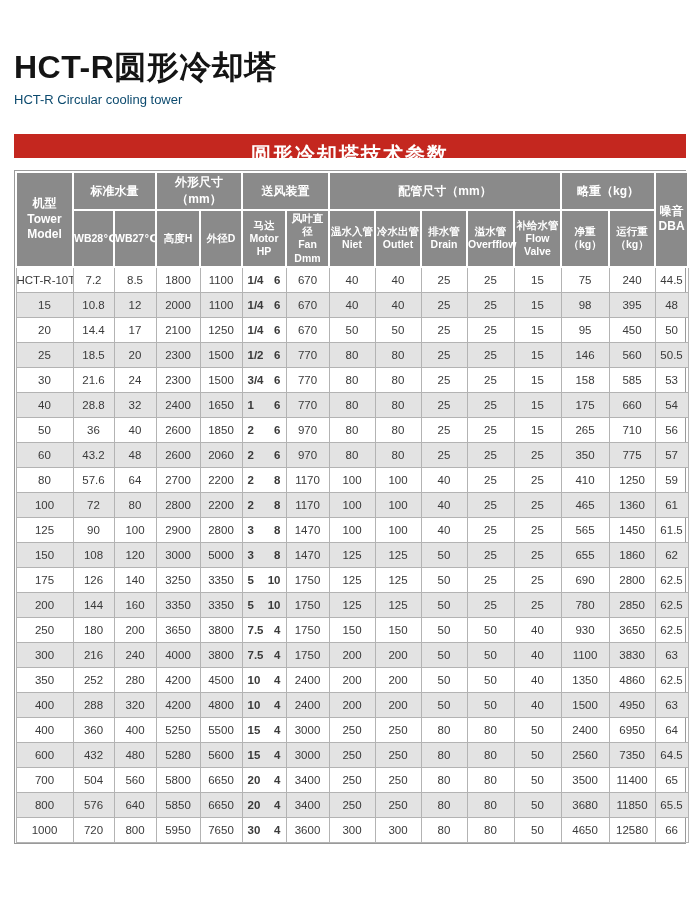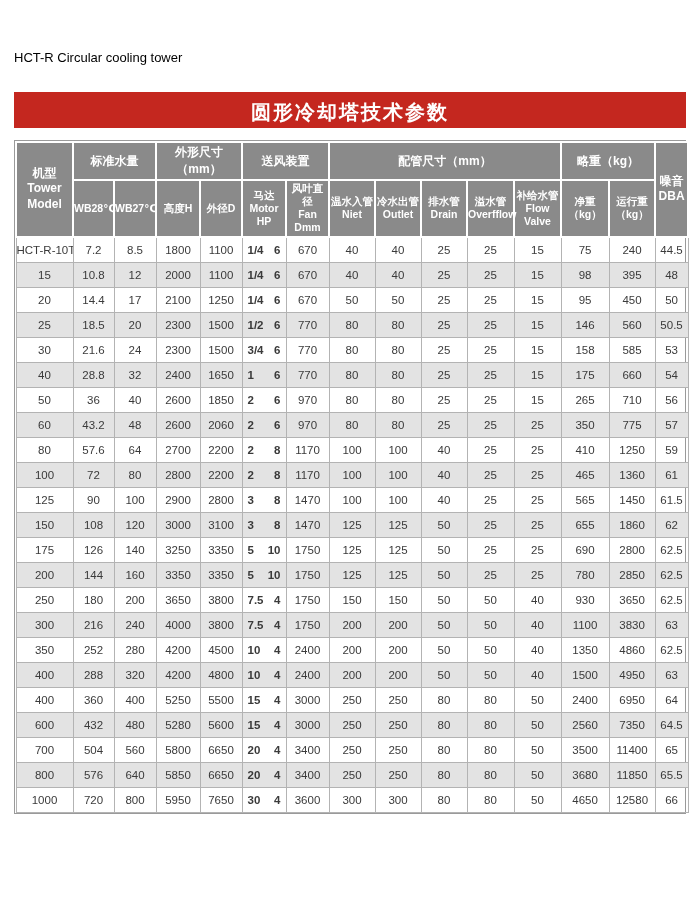--- a/index.html
+++ b/index.html
@@ -10,23 +10,23 @@
   body{
     width:700px;height:900px;background:#ffffff;
     font-family:"Liberation Sans","DejaVu Sans",sans-serif;
     color:#222;
   }
   .page{padding:50px 14px 0 14px;}
   .title{
     font-size:32px;font-weight:bold;color:#141414;margin:0 0 7px 0;
     letter-spacing:0.5px;line-height:1.1;
   }
-  .subtitle{font-size:13px;color:#000000;margin:0 0 27px 0;}
+  .subtitle{font-size:13px;color:#0c4a6e;margin:0 0 27px 0;}
   .banner{
-    background:var(--red);height:36px;line-height:40px;text-align:center;
+    background:var(--red);height:24px;line-height:40px;text-align:center;
     color:#ffffff;font-size:20px;font-weight:bold;letter-spacing:2px;
     margin-bottom:12px;
   }
   .table-wrap{border:1px solid var(--edge);}
   table{
     border-collapse:collapse;table-layout:fixed;width:100%;
   }
   thead th{
     background:var(--hdr);color:#ffffff;font-weight:bold;
     border:2px solid #ffffff;text-align:center;vertical-align:middle;
@@ -46,20 +46,21 @@
   tbody td.motor .pl{float:right;}
   .footnote{
     margin-top:14px;font-size:11px;color:#5c5c5c;letter-spacing:0.3px;
   }
 </style>
 </head>
 <body>
 
 <div class="page">
 
+  <h1 class="title">HCT-R圆形冷却塔</h1>
   <div class="subtitle">HCT-R Circular cooling tower</div>
 
   <div class="banner">圆形冷却塔技术参数</div>
 
   <div class="table-wrap">
     <table>
       <colgroup>
         <col style="width:57px">
           <col style="width:41px">
           <col style="width:42px">
@@ -334,21 +335,21 @@
             <td>25</td>
             <td>565</td>
             <td>1450</td>
             <td>61.5</td>
           </tr>
           <tr>
             <td>150</td>
             <td>108</td>
             <td>120</td>
             <td>3000</td>
-            <td>3100</td>
+            <td>5000</td>
             <td class="motor">
               <span class="hp">3</span>
               <span class="pl">8</span>
             </td>
             <td>1470</td>
             <td>125</td>
             <td>125</td>
             <td>50</td>
             <td>25</td>
             <td>25</td>

